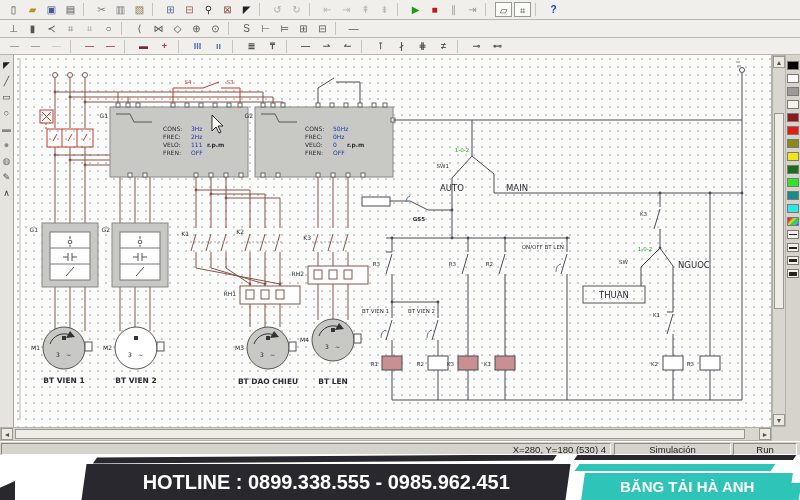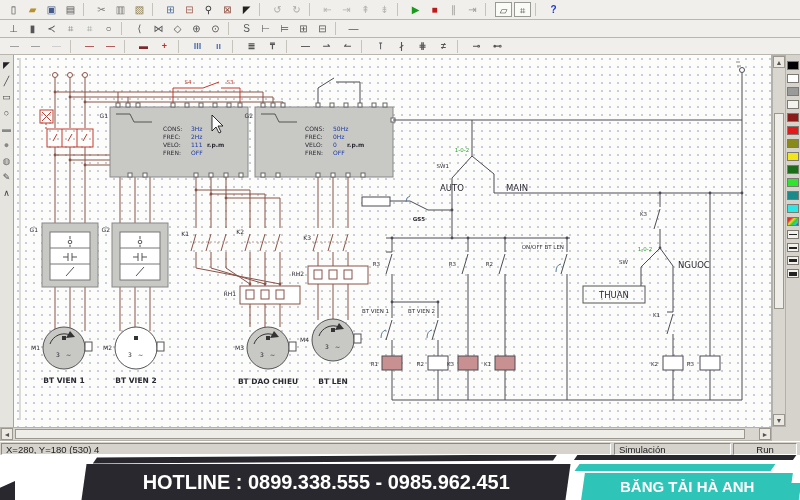--- a/index.html
+++ b/index.html
@@ -54,23 +54,23 @@
   #palette .sw.multi{background:linear-gradient(135deg,#d33 20%,#dd3 40%,#3c3 60%,#3cc 80%,#33c 100%);}
   #palette .lsty{width:12px;height:9px;margin:2px 0;border:1px solid #7d7a74;background:#f2f1ec;
                  display:flex;align-items:center;justify-content:center;box-sizing:border-box;}
   #palette .lsty i{display:block;width:8px;background:#222;}
 
   
   #statusbar{position:absolute;top:441px;left:0;width:800px;height:14px;background:#d6d3cc;
              border-top:1px solid #fff;box-sizing:border-box;font-size:9.5px;color:#222;}
   .panel{position:absolute;top:1px;height:12px;line-height:11px;padding:0 4px;
          border:1px solid;border-color:#8a8a84 #ffffff #ffffff #8a8a84;
-         box-sizing:border-box;background:#d6d3cc;white-space:nowrap;overflow:hidden;}
+         box-sizing:border-box;background:#d6d3cc;white-space:nowrap;overflow:hidden;text-align:right;}
   #sb-pos{left:1px;width:610px;}
-  #sb-mode{left:614px;width:117px;}
+  #sb-mode{left:614px;width:117px;text-align:center;}
   #sb-state{left:733px;width:64px;text-align:center;}
 
   
   #bottom{position:absolute;top:455px;left:0;width:800px;height:45px;background:#fff;overflow:hidden;}
   .bn{position:absolute;}
   #bn-bar1{left:96px;top:1px;width:458px;height:6px;transform:skewX(-35deg) rotate(-0.4deg);}
   #bn-bar2{left:576px;top:-1px;width:219px;height:6px;transform:skewX(-35deg);}
   #bn-tealstrip{left:577px;top:9px;width:196px;height:7px;transform:skewX(-35deg);}
   #bn-main{left:84px;top:9px;width:484px;height:36px;transform:skewX(-8deg);
            display:flex;align-items:center;justify-content:center;}

